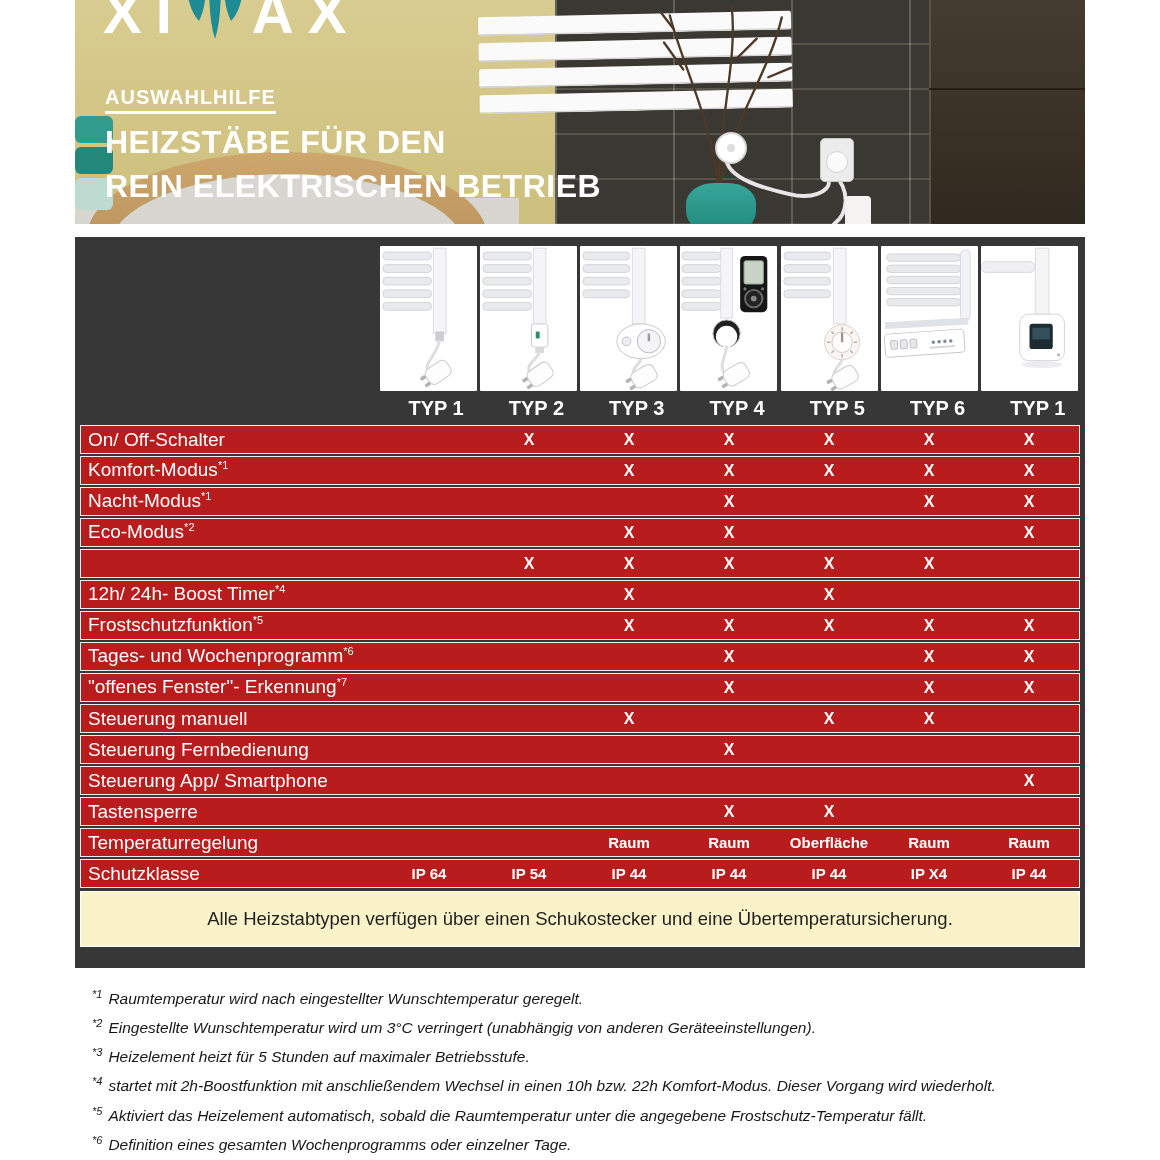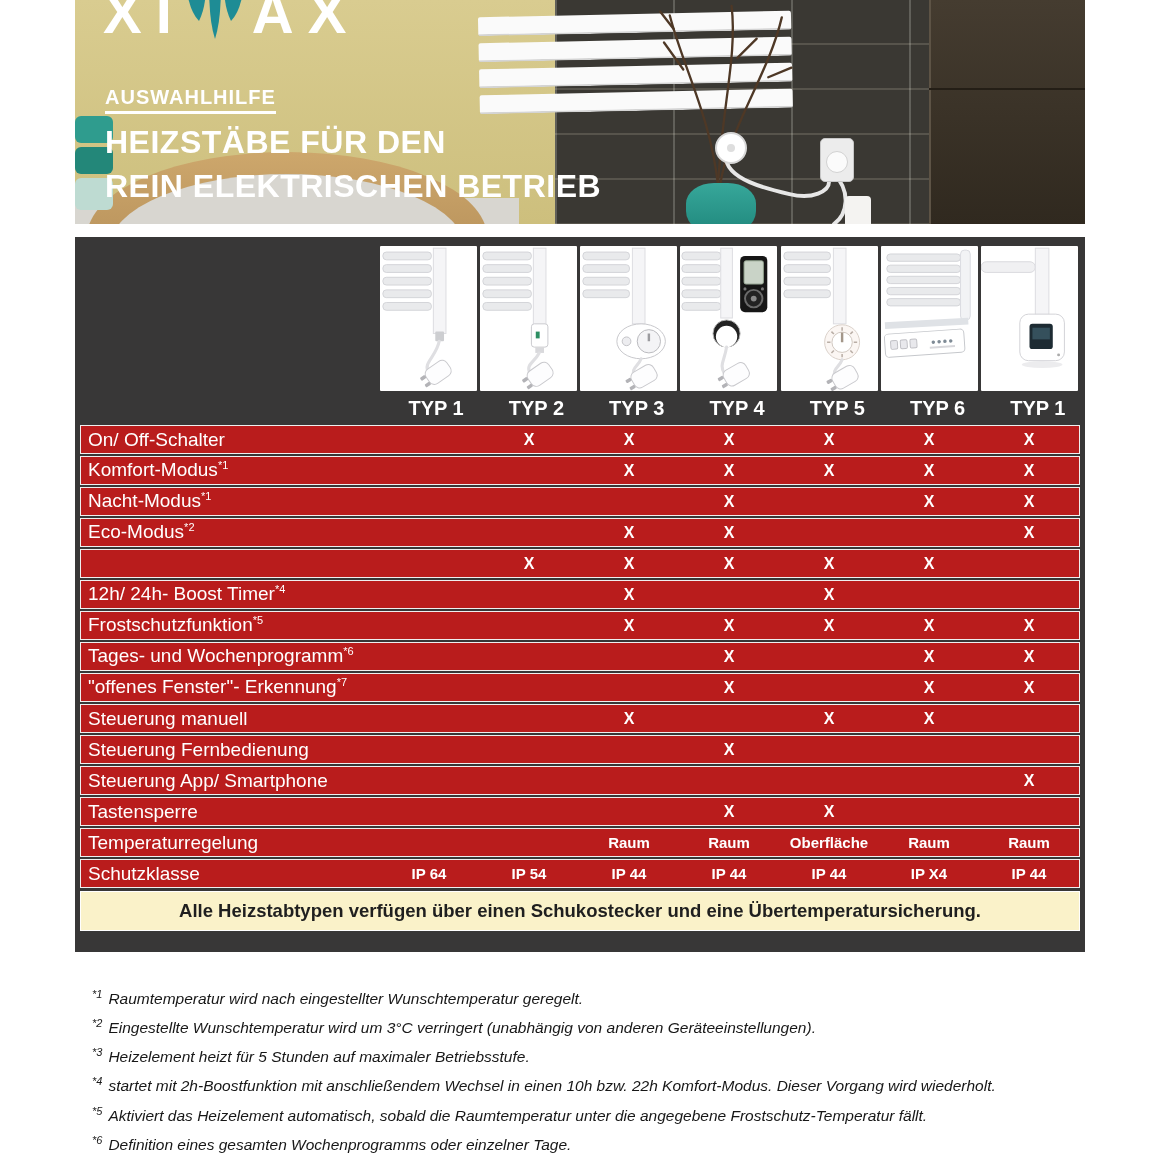--- a/index.html
+++ b/index.html
@@ -55,23 +55,23 @@
   .tgrid{display:grid;grid-template-columns:298px repeat(7,1fr);align-items:center;}
   .types-row{margin-bottom:2px;}
   .img-cell{width:97px;height:145px;background:#fff;justify-self:center;border-radius:1px;overflow:hidden;}
   .types-labels{height:30px;margin-bottom:2px;gap:16px;}
   .type-label{text-align:center;color:#fff;font-weight:bold;font-size:20px;}
   .frow{height:29px;margin-bottom:2px;border:1px solid #efefef;background:#b91c1c;box-sizing:border-box;}
   .frow .flabel{color:#fff;font-size:19px;padding-left:7px;white-space:nowrap;}
   .frow .flabel sup{font-size:11px;vertical-align:super;letter-spacing:0;}
   .fval{text-align:center;color:#fff;font-weight:bold;font-size:16px;}
   .frow.boldvals .fval{font-size:15px;}
-  .note{margin-top:3px;height:40px;border:1px solid #fff;background:#faf2c9;
+  .note{margin-top:3px;height:56px;border:1px solid #fff;background:#faf2c9;
         display:flex;align-items:center;justify-content:center;
-        color:#1f1f1f;font-weight:bold;font-size:18.5px;box-sizing:border-box;}
+        color:#1f1f1f;font-weight:normal;font-size:18.5px;box-sizing:border-box;}
 
   
   .footnotes{position:absolute;left:92px;top:984px;width:995px;color:#171717;}
   .fnote{font-style:italic;font-size:15.5px;line-height:20px;margin-bottom:4px;white-space:nowrap;}
   .fnote sup{font-size:11px;vertical-align:super;margin-right:6px;font-style:italic;}
 </style>
 </head>
 <body>
 
 <div class="page">

